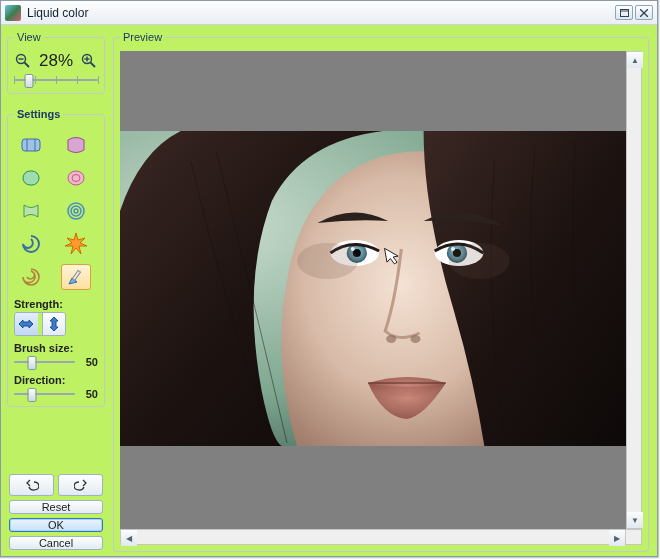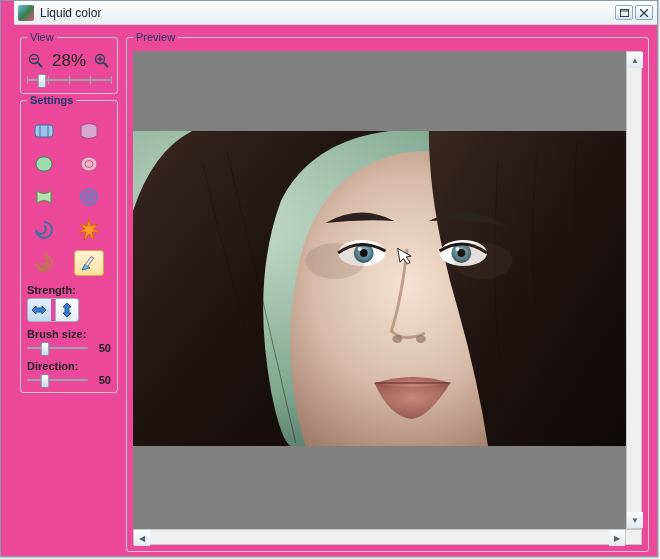--- a/index.html
+++ b/index.html
@@ -1,23 +1,23 @@
 <!DOCTYPE html>
 <html><head>
 <meta charset="utf-8">
 <style>
   *{box-sizing:border-box;font-family:"Segoe UI",Tahoma,sans-serif;font-size:11px;color:#222;}
   body{margin:0;background:#eef0f2;width:660px;height:559px;overflow:hidden;}
-  .window{width:658px;height:557px;margin:0;border:1px solid #8a9bab;background:#ec4899;display:flex;flex-direction:column;box-shadow:0 0 1px #000;padding-left:13px;}
+  .window{width:658px;height:557px;margin:0;border:1px solid #8a9bab;background:#bef264;display:flex;flex-direction:column;box-shadow:0 0 1px #000;}
   .titlebar{height:24px;background:linear-gradient(#fdfdfd,#e9eef4);display:flex;align-items:center;padding:0 4px;border-bottom:1px solid #c9d2db;}
   .titlebar .app-icon{width:16px;height:16px;margin-right:6px;background:linear-gradient(135deg,#6bc3e6,#3a7e4f,#d25b78);border-radius:2px;}
   .titlebar .title{flex:1;font-size:12px;color:#123;}
   .winbtn{width:18px;height:15px;border:1px solid #8ea4b8;background:linear-gradient(#fff,#dbe6ef);margin-left:2px;border-radius:2px;display:flex;align-items:center;justify-content:center;font-size:10px;color:#345;cursor:default;}
   .body{flex:1;display:flex;padding:6px 6px 4px 6px;gap:6px;}
-  .left{width:98px;display:flex;flex-direction:column;gap:0;}
+  .left{width:98px;display:flex;flex-direction:column;gap:14px;}
   fieldset.grp{border:1px solid #c3c9cf;border-radius:3px;margin:0;padding:8px 6px 6px 6px;position:relative;}
   fieldset.grp>legend{font-size:11px;padding:0 3px;color:#1b3a6b;}
   .zoomrow{display:flex;align-items:center;justify-content:space-between;height:20px;}
   .mag{width:18px;height:18px;display:flex;align-items:center;justify-content:center;}
   .zoomval{font-size:17px;}
   .zoomslider{height:14px;display:flex;align-items:center;margin-top:2px;}
   .track{flex:1;height:2px;background:#9aa6b0;position:relative;border-radius:1px;}
   .tick{position:absolute;top:-3px;width:1px;height:8px;background:#9aa6b0;}
   .thumb{position:absolute;top:-5px;width:9px;height:14px;background:linear-gradient(#fbfdff,#cdd9e4);border:1px solid #7f93a3;border-radius:2px;transform:translateX(-50%);}
   .tools{display:grid;grid-template-columns:1fr 1fr;gap:7px 10px;padding:4px 2px 2px 2px;}
@@ -192,20 +192,45 @@
 
         <div class="label">Direction:</div>
         <div class="slrow">
           <div class="track" style="position:relative;">
             <span class="thumb" id="strength-thumb" style="left: 30%;"></span>
           </div>
           <span class="slval">50</span>
         </div>
       </fieldset>
 
+      <div class="footerbtns">
+        <div class="btnrow">
+          <div class="btn">
+            <svg width="14" height="12">
+                <path d="M9 3 A5 4 0 1 1 4 8" fill="none" stroke="#333" stroke-width="1.3"></path>
+                <path d="M5 1 L2 4 L5 7" fill="none" stroke="#333" stroke-width="1.3"></path>
+              </svg>
+          </div>
+          <div class="btn">
+            <svg width="14" height="12">
+                <path d="M5 3 A5 4 0 1 0 10 8" fill="none" stroke="#333" stroke-width="1.3"></path>
+                <path d="M9 1 L12 4 L9 7" fill="none" stroke="#333" stroke-width="1.3"></path>
+              </svg>
+          </div>
+        </div>
+        <div class="btn wide">
+            <span>Reset</span>
+          </div>
+        <div class="btn wide primary">
+            <span>OK</span>
+          </div>
+        <div class="btn wide">
+            <span>Cancel</span>
+          </div>
+      </div>
     </div>
 
     <fieldset class="preview">
       <legend>Preview</legend>
       <div class="canvaswrap">
         <div class="canvas">
           <svg class="img" width="100%" height="100%" preserveAspectRatio="none" viewBox="0 0 500 315">
             <defs>
               <radialGradient id="bg" cx="20%" cy="30%" r="90%">
                   <stop offset="0%" stop-color="#c9dccd"></stop>

